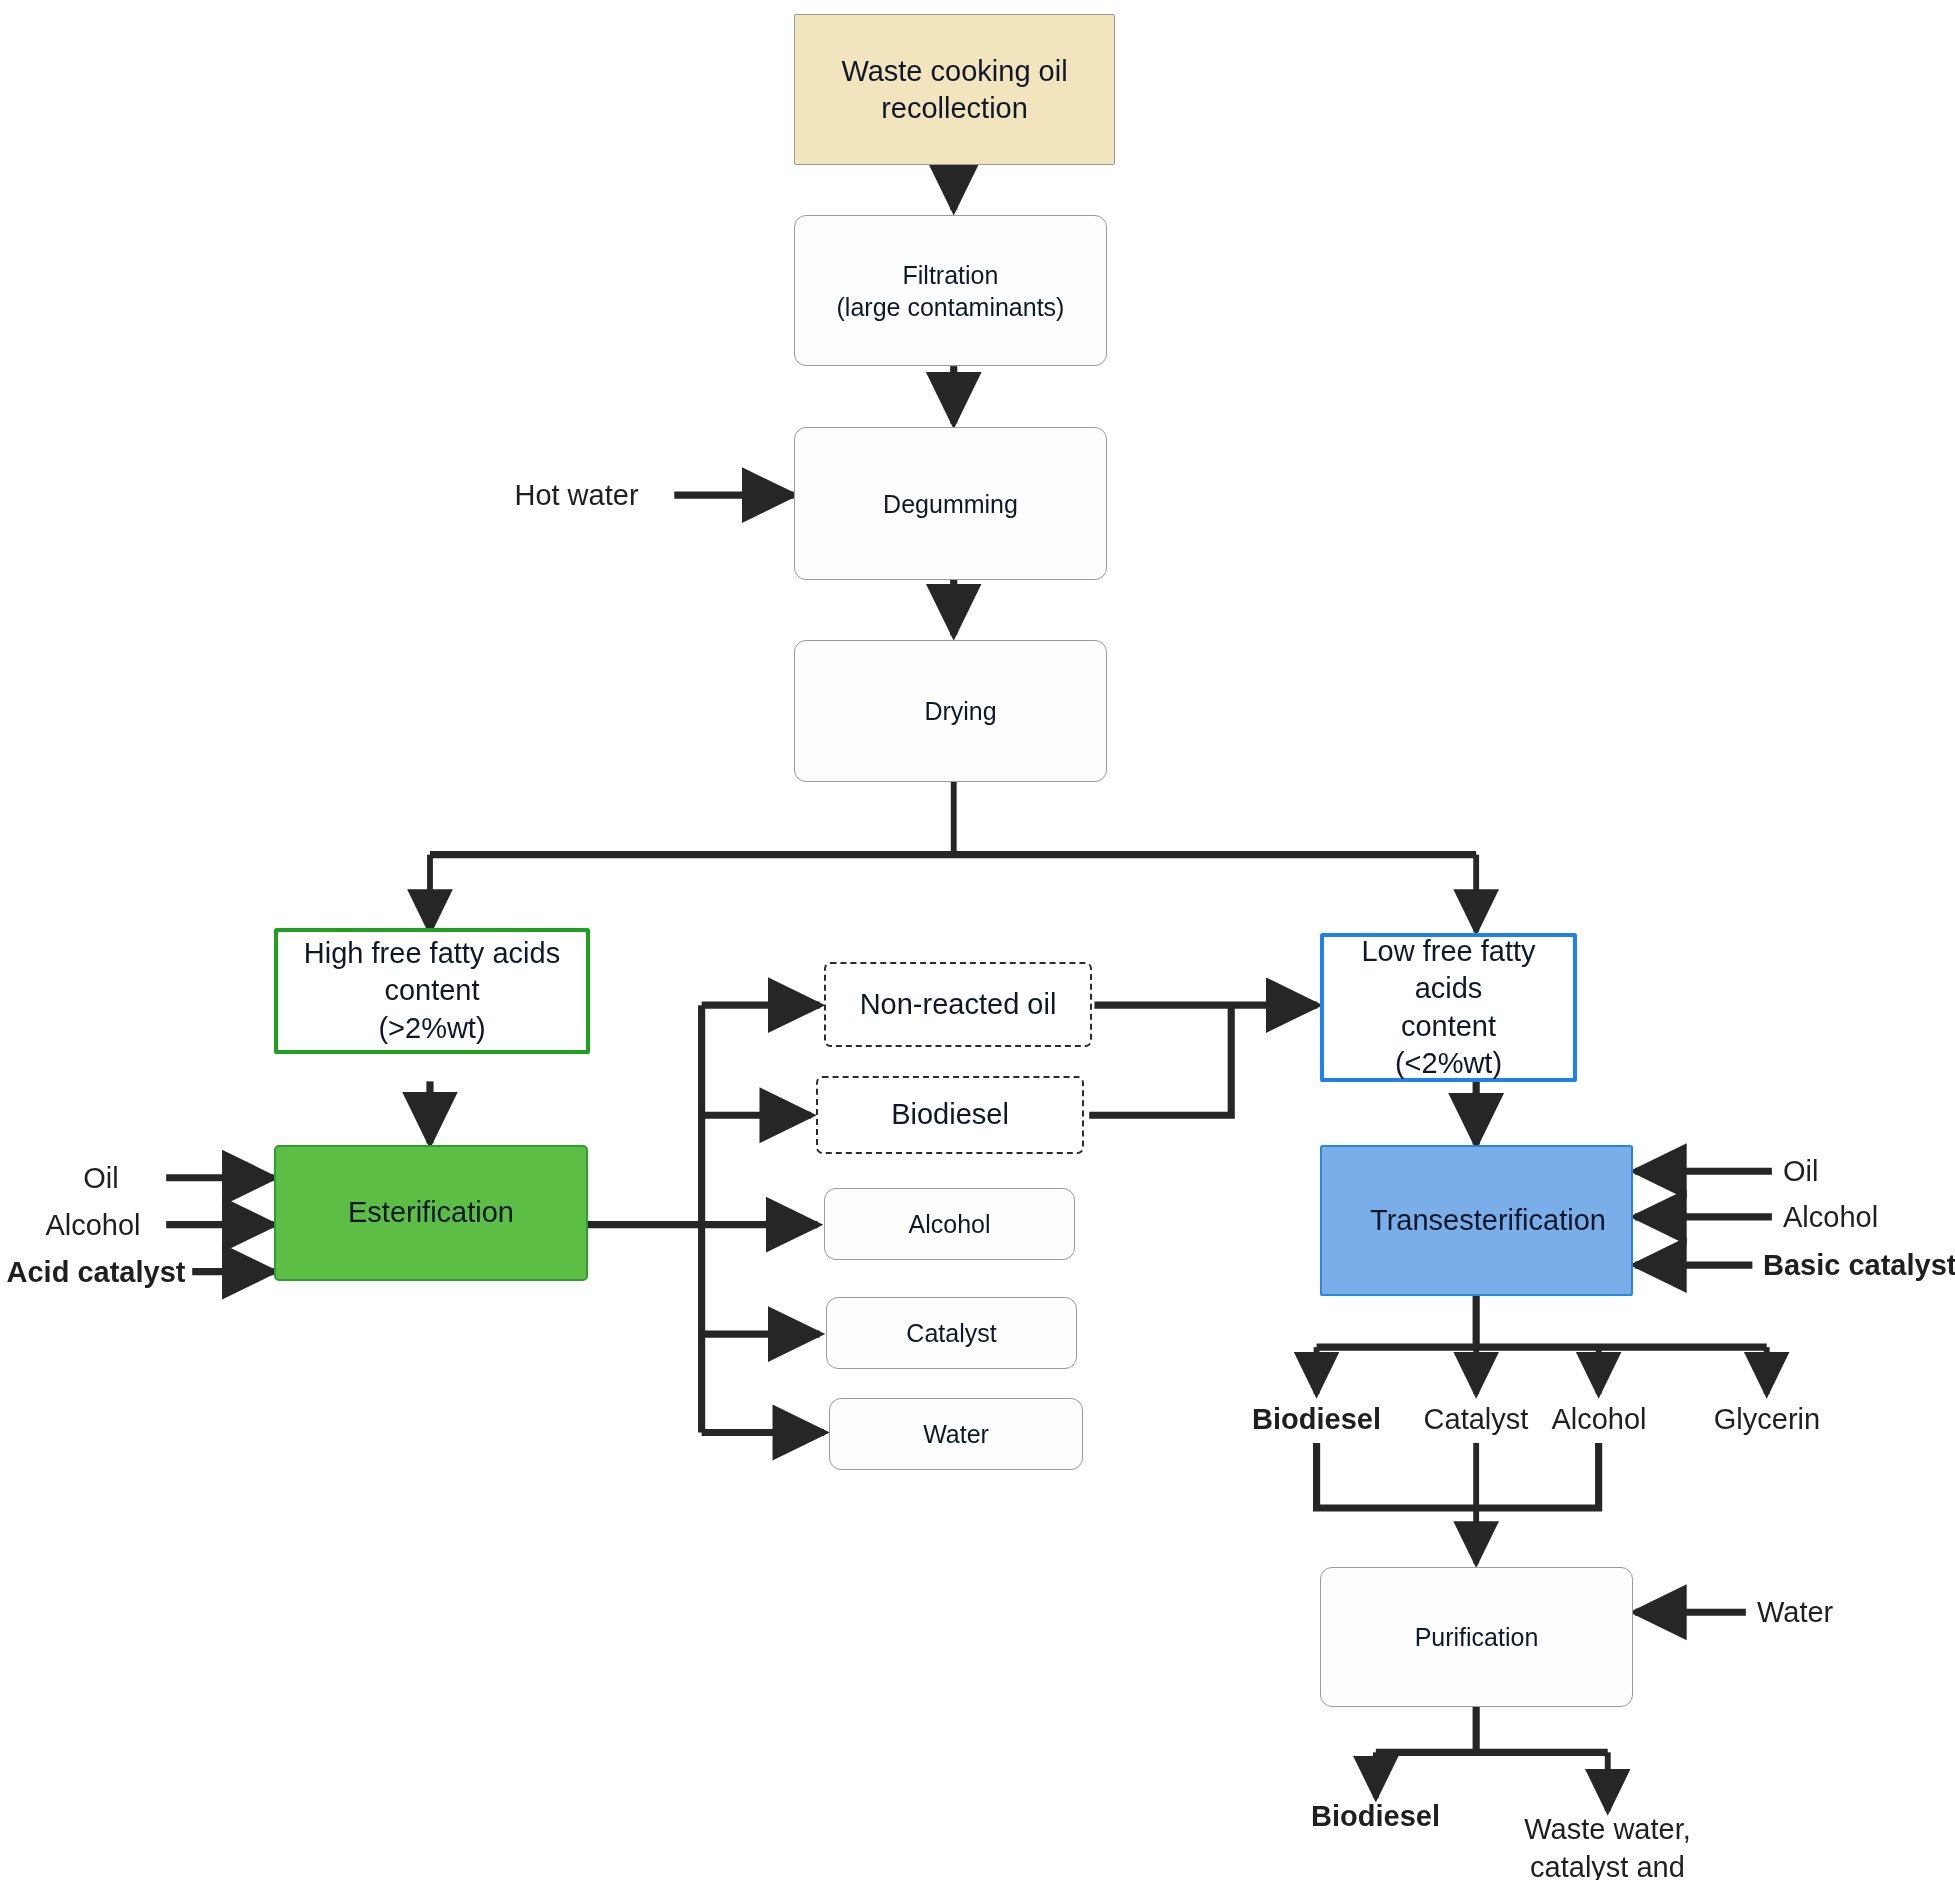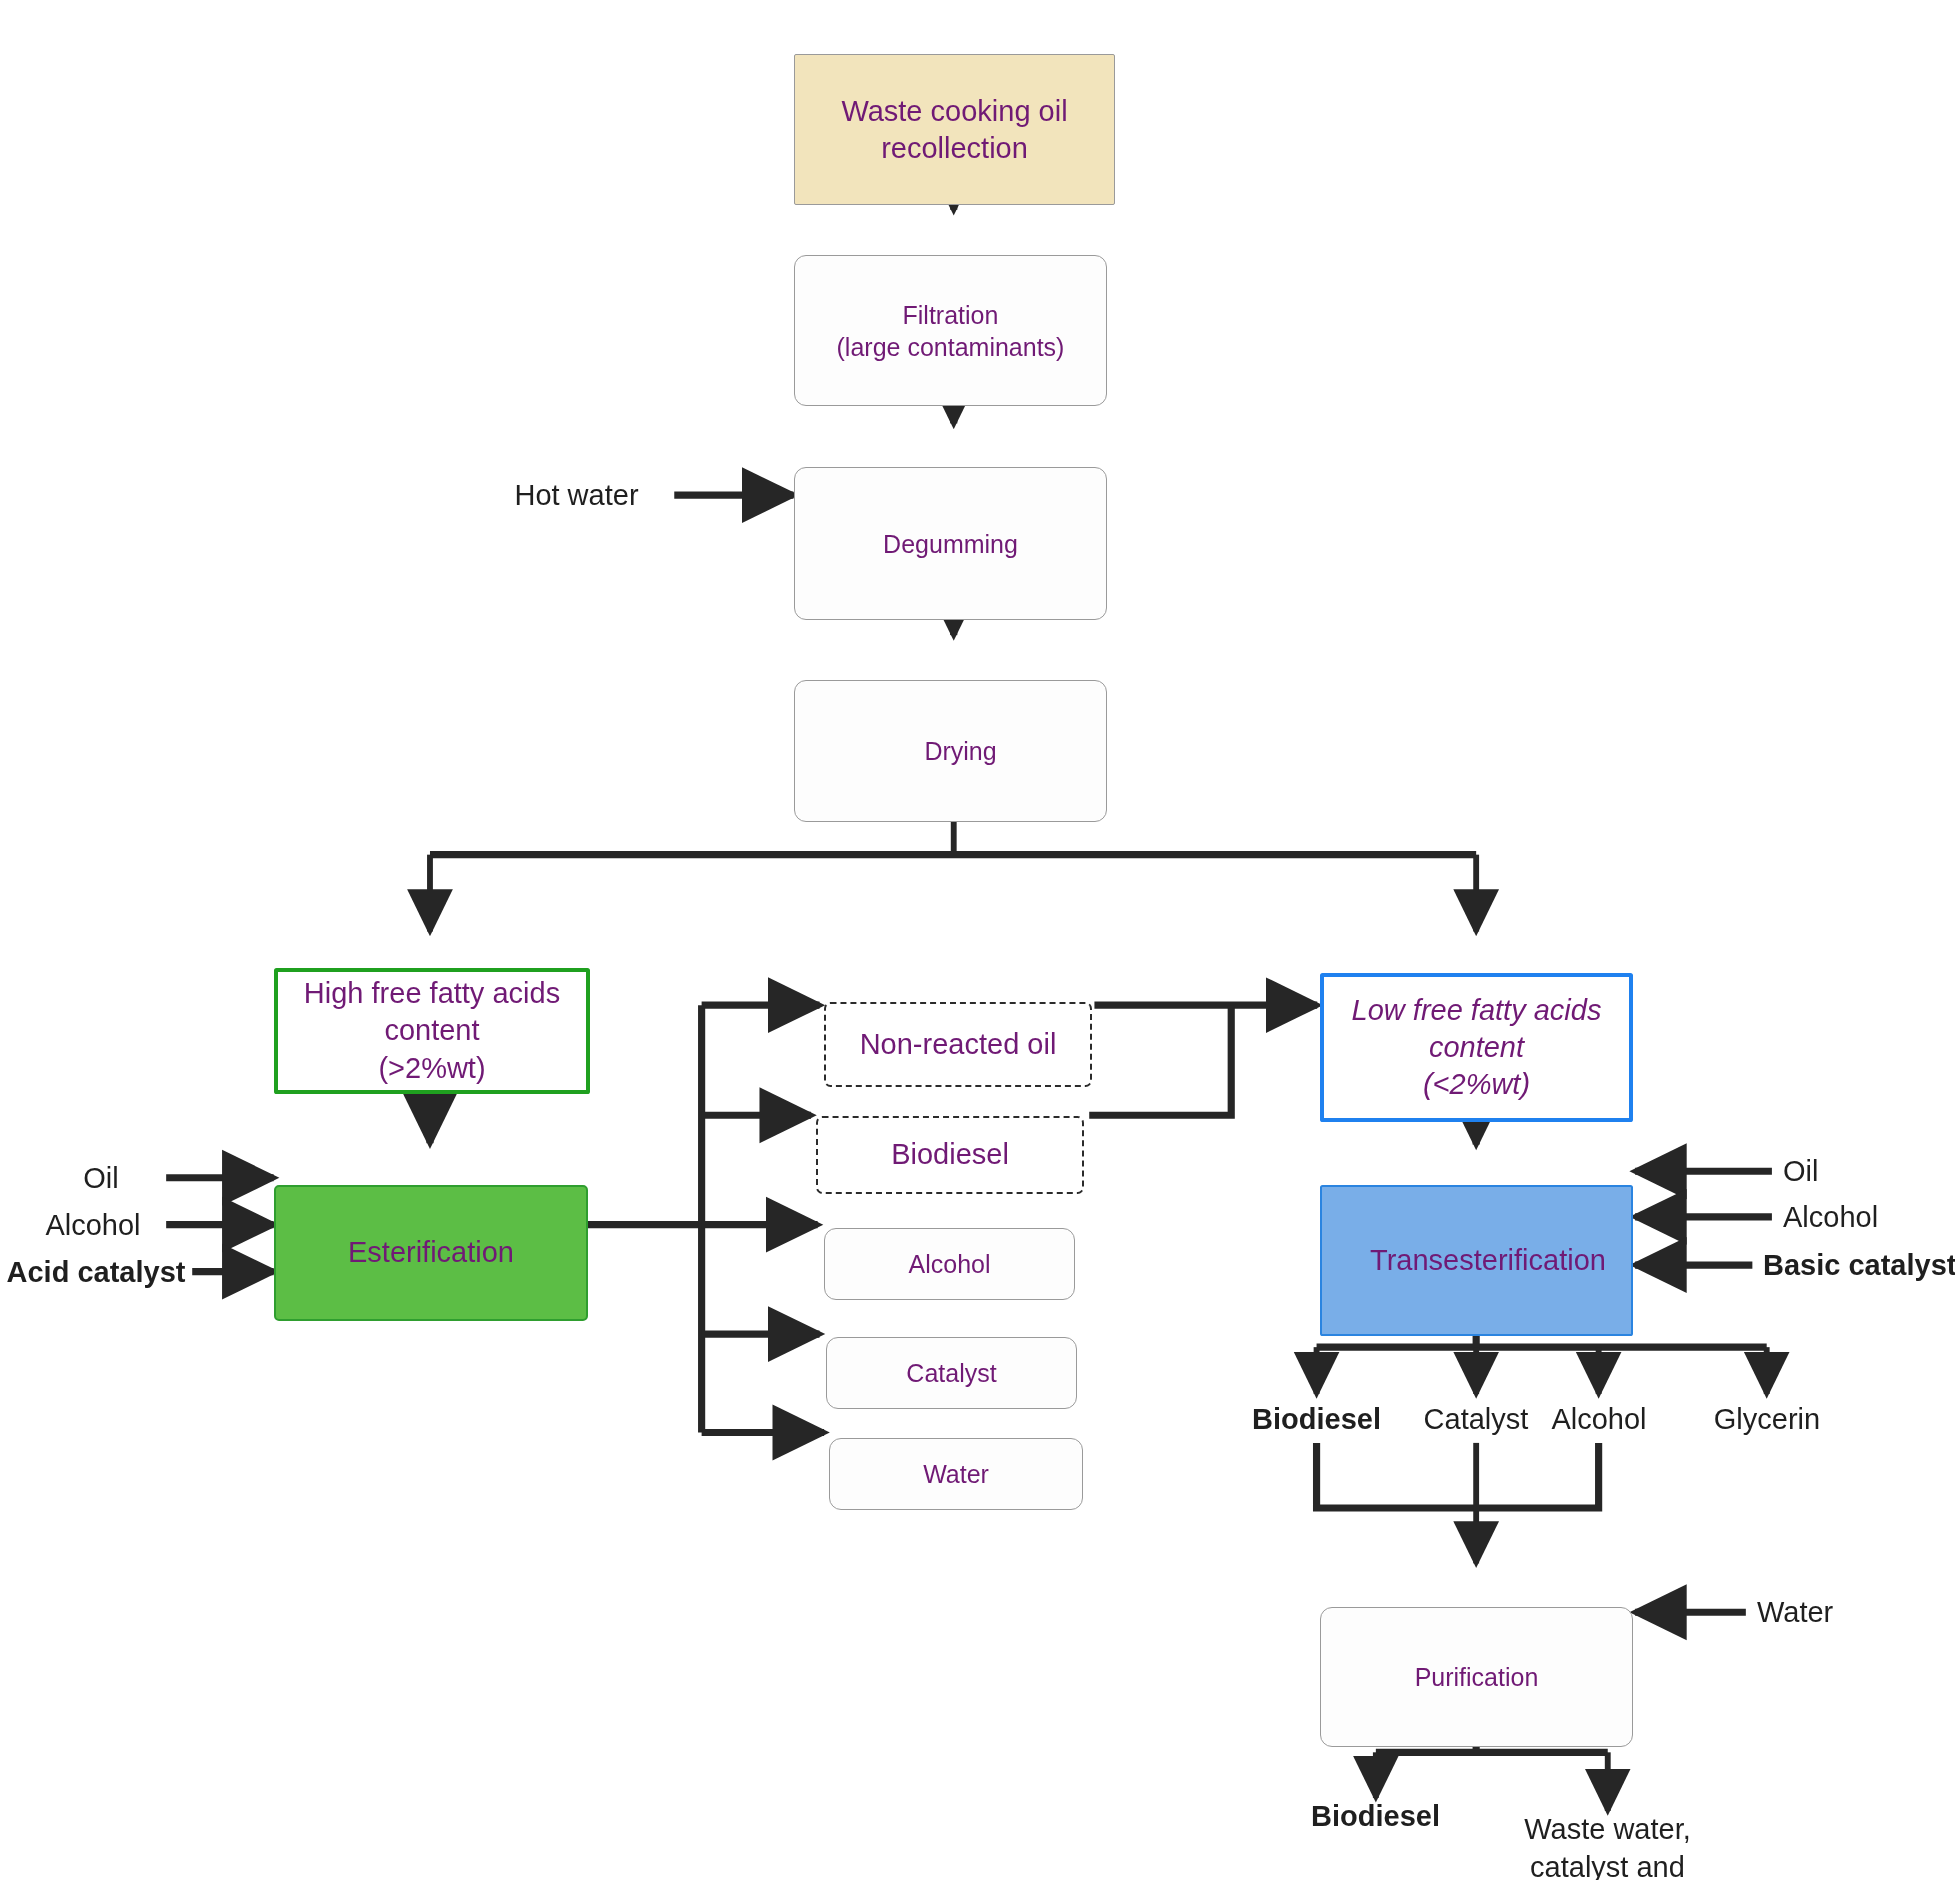--- a/index.html
+++ b/index.html
@@ -22,24 +22,23 @@
     height: 1880px;
     pointer-events: none;
   }
   .node {
     position: absolute;
     box-sizing: border-box;
     display: flex;
     align-items: center;
     justify-content: center;
     text-align: center;
-    color: #701a75;
+    color: #0f172a;
     line-height: 1.28;
     white-space: pre-line;
-    margin-top: 40px;
   }
   .plain {
     background: #fdfdfd;
     border: 1.3px solid #9a9a9a;
     border-radius: 12px;
     font-size: 25px;
   }
   .beige {
     background: #f2e4bc;
     border: 1.3px solid #9a9a9a;
@@ -164,21 +163,21 @@
 (large contaminants)</div>
 
   <div class="node plain" style="left:794px;top:427px;width:313px;height:153px;">Degumming</div>
 
   <div class="node plain" style="left:794px;top:640px;width:313px;height:142px;padding-left:20px;">Drying</div>
 
   <div class="node green-outline" style="left:274px;top:928px;width:316px;height:126px;">High free fatty acids
 content
 (&gt;2%wt)</div>
 
-  <div class="node blue-outline" style="left:1320px;top:933px;width:313px;height:149px;font-style:italic;">Low free fatty acids
+  <div class="node blue-outline" style="left:1320px;top:933px;width:257px;height:149px;">Low free fatty acids
 content
 (&lt;2%wt)</div>
 
   <div class="node green-fill" style="left:274px;top:1145px;width:314px;height:136px;">Esterification</div>
 
   <div class="node blue-fill" style="left:1320px;top:1145px;width:313px;height:151px;">Transesterification</div>
 
   <div class="node dashed" style="left:824px;top:962px;width:268px;height:85px;">Non-reacted oil</div>
 
   <div class="node dashed" style="left:816px;top:1076px;width:268px;height:78px;">Biodiesel</div>

